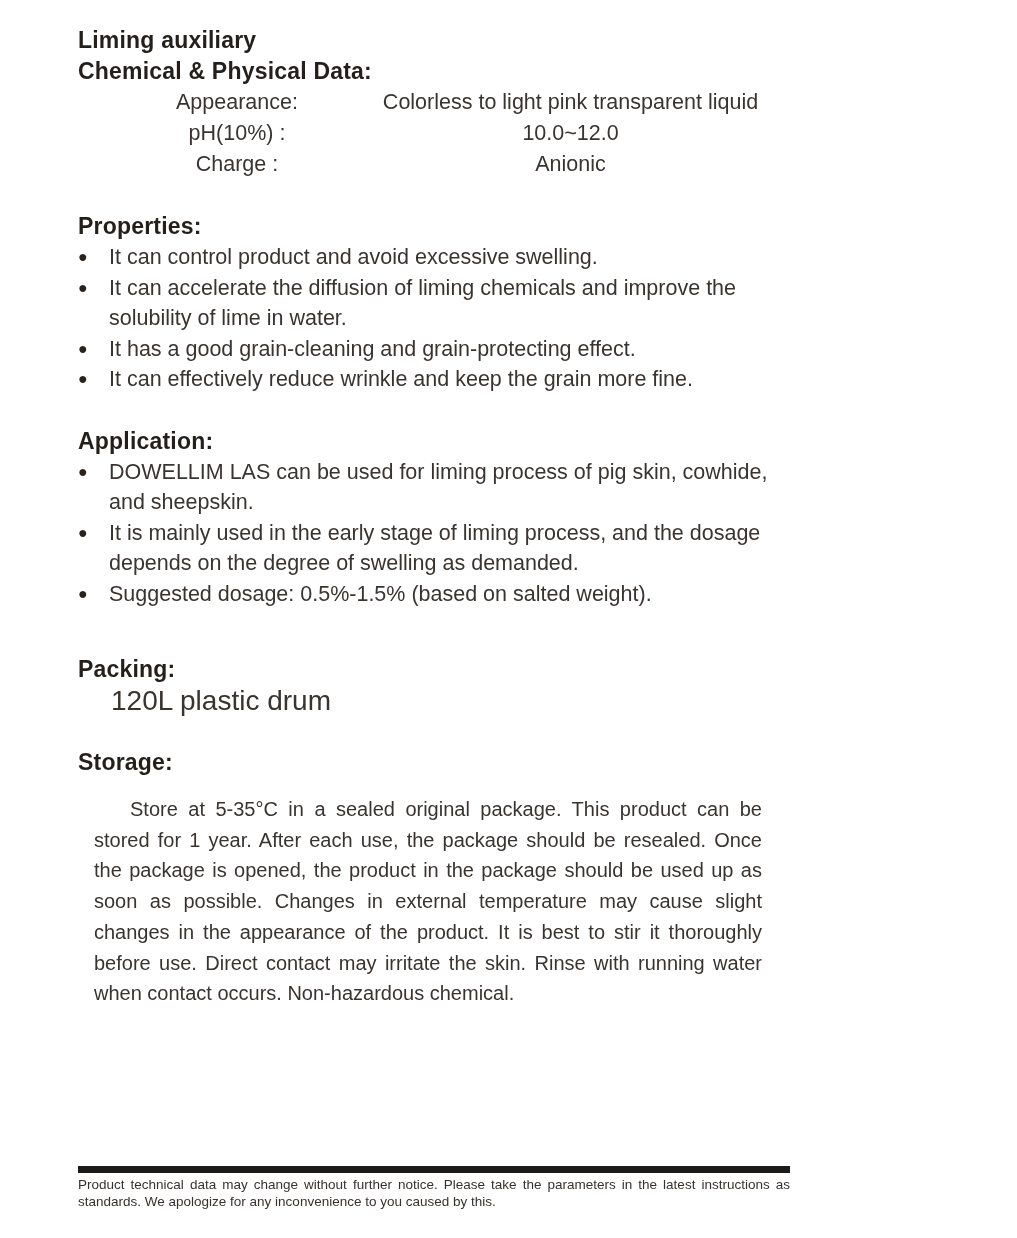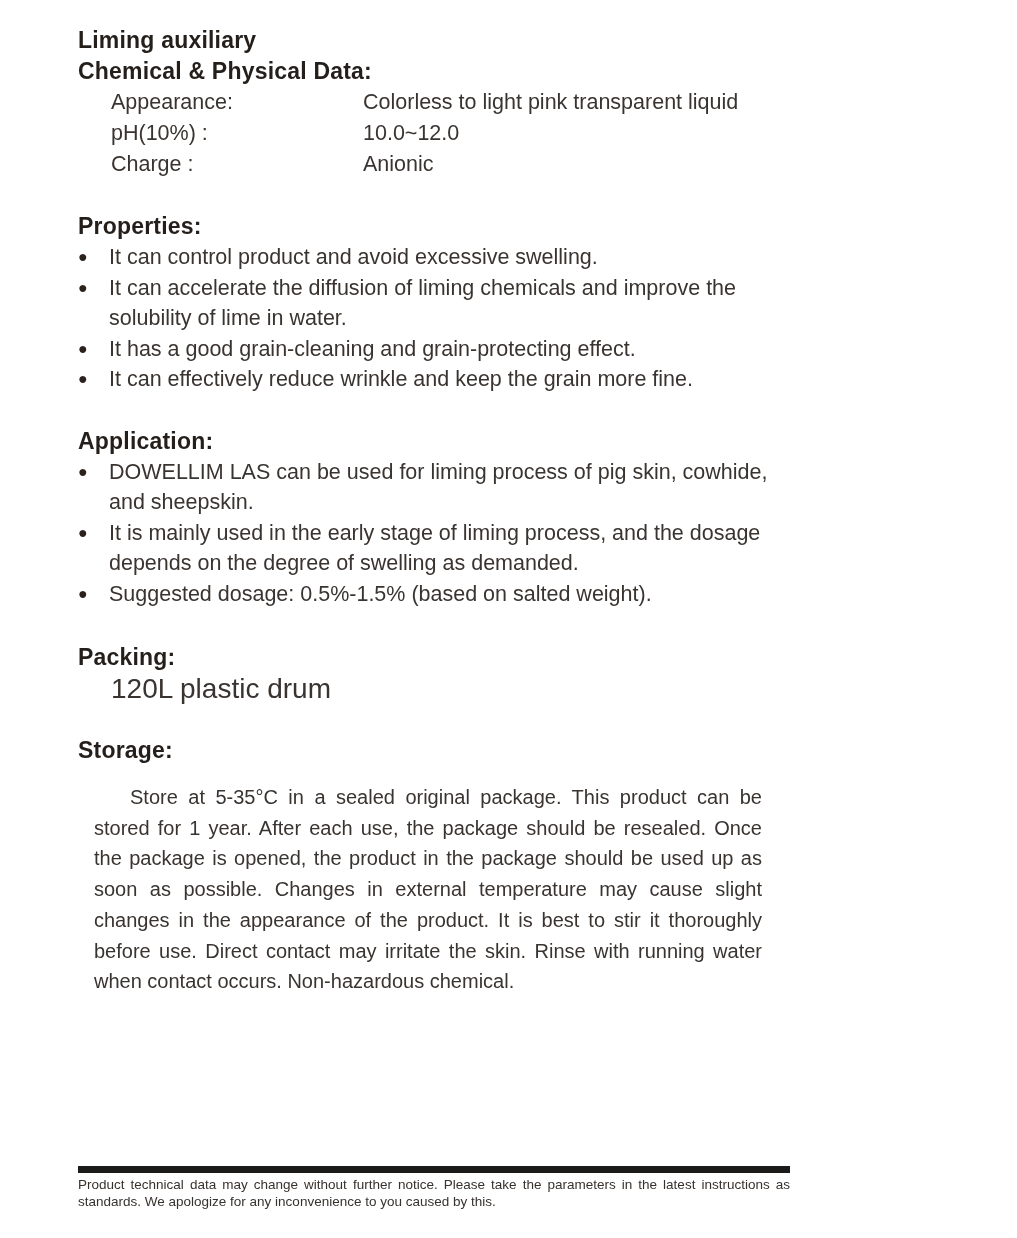--- a/index.html
+++ b/index.html
@@ -21,25 +21,26 @@
   }
   .h-title, .h-section {
     margin: 0;
     font-size: 23px;
     font-weight: 700;
     line-height: 31px;
     color: #241f1b;
     letter-spacing: 0.2px;
   }
   .sec-gap { margin-top: 31px; }
-  .sec-gap-lg { margin-top: 33px; }
+  .sec-gap-lg { margin-top: 45px; }
 
   .data-rows {
     margin-left: 33px;
     font-size: 21.5px;
+    text-align: center;
   }
   .data-row {
     display: flex;
     line-height: 31px;
   }
   .data-row .label {
     flex: none;
     width: 252px;
   }
   .data-row .value {

